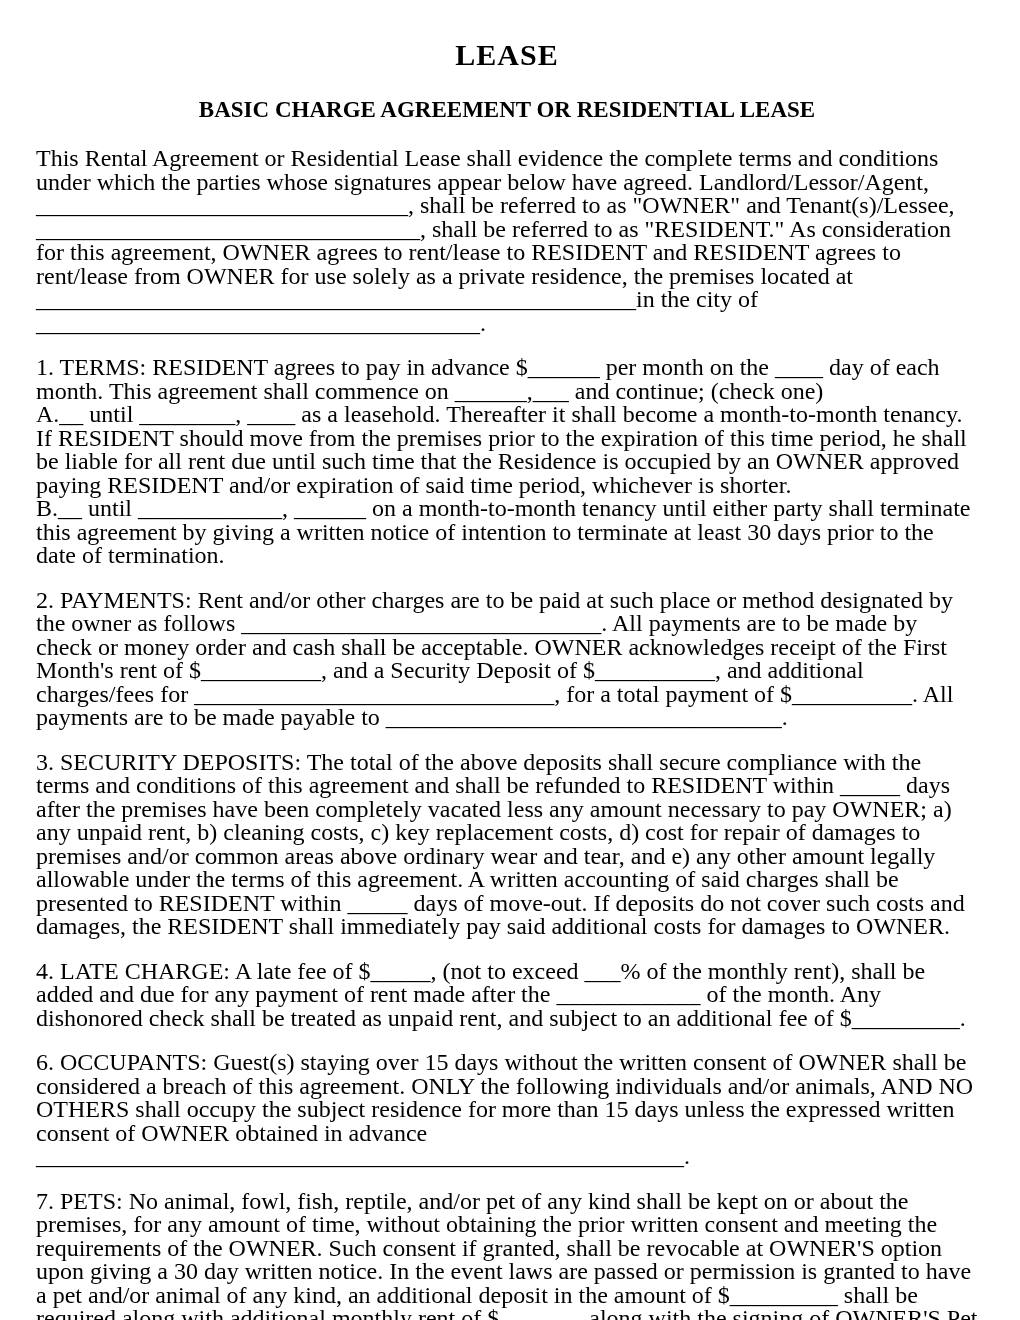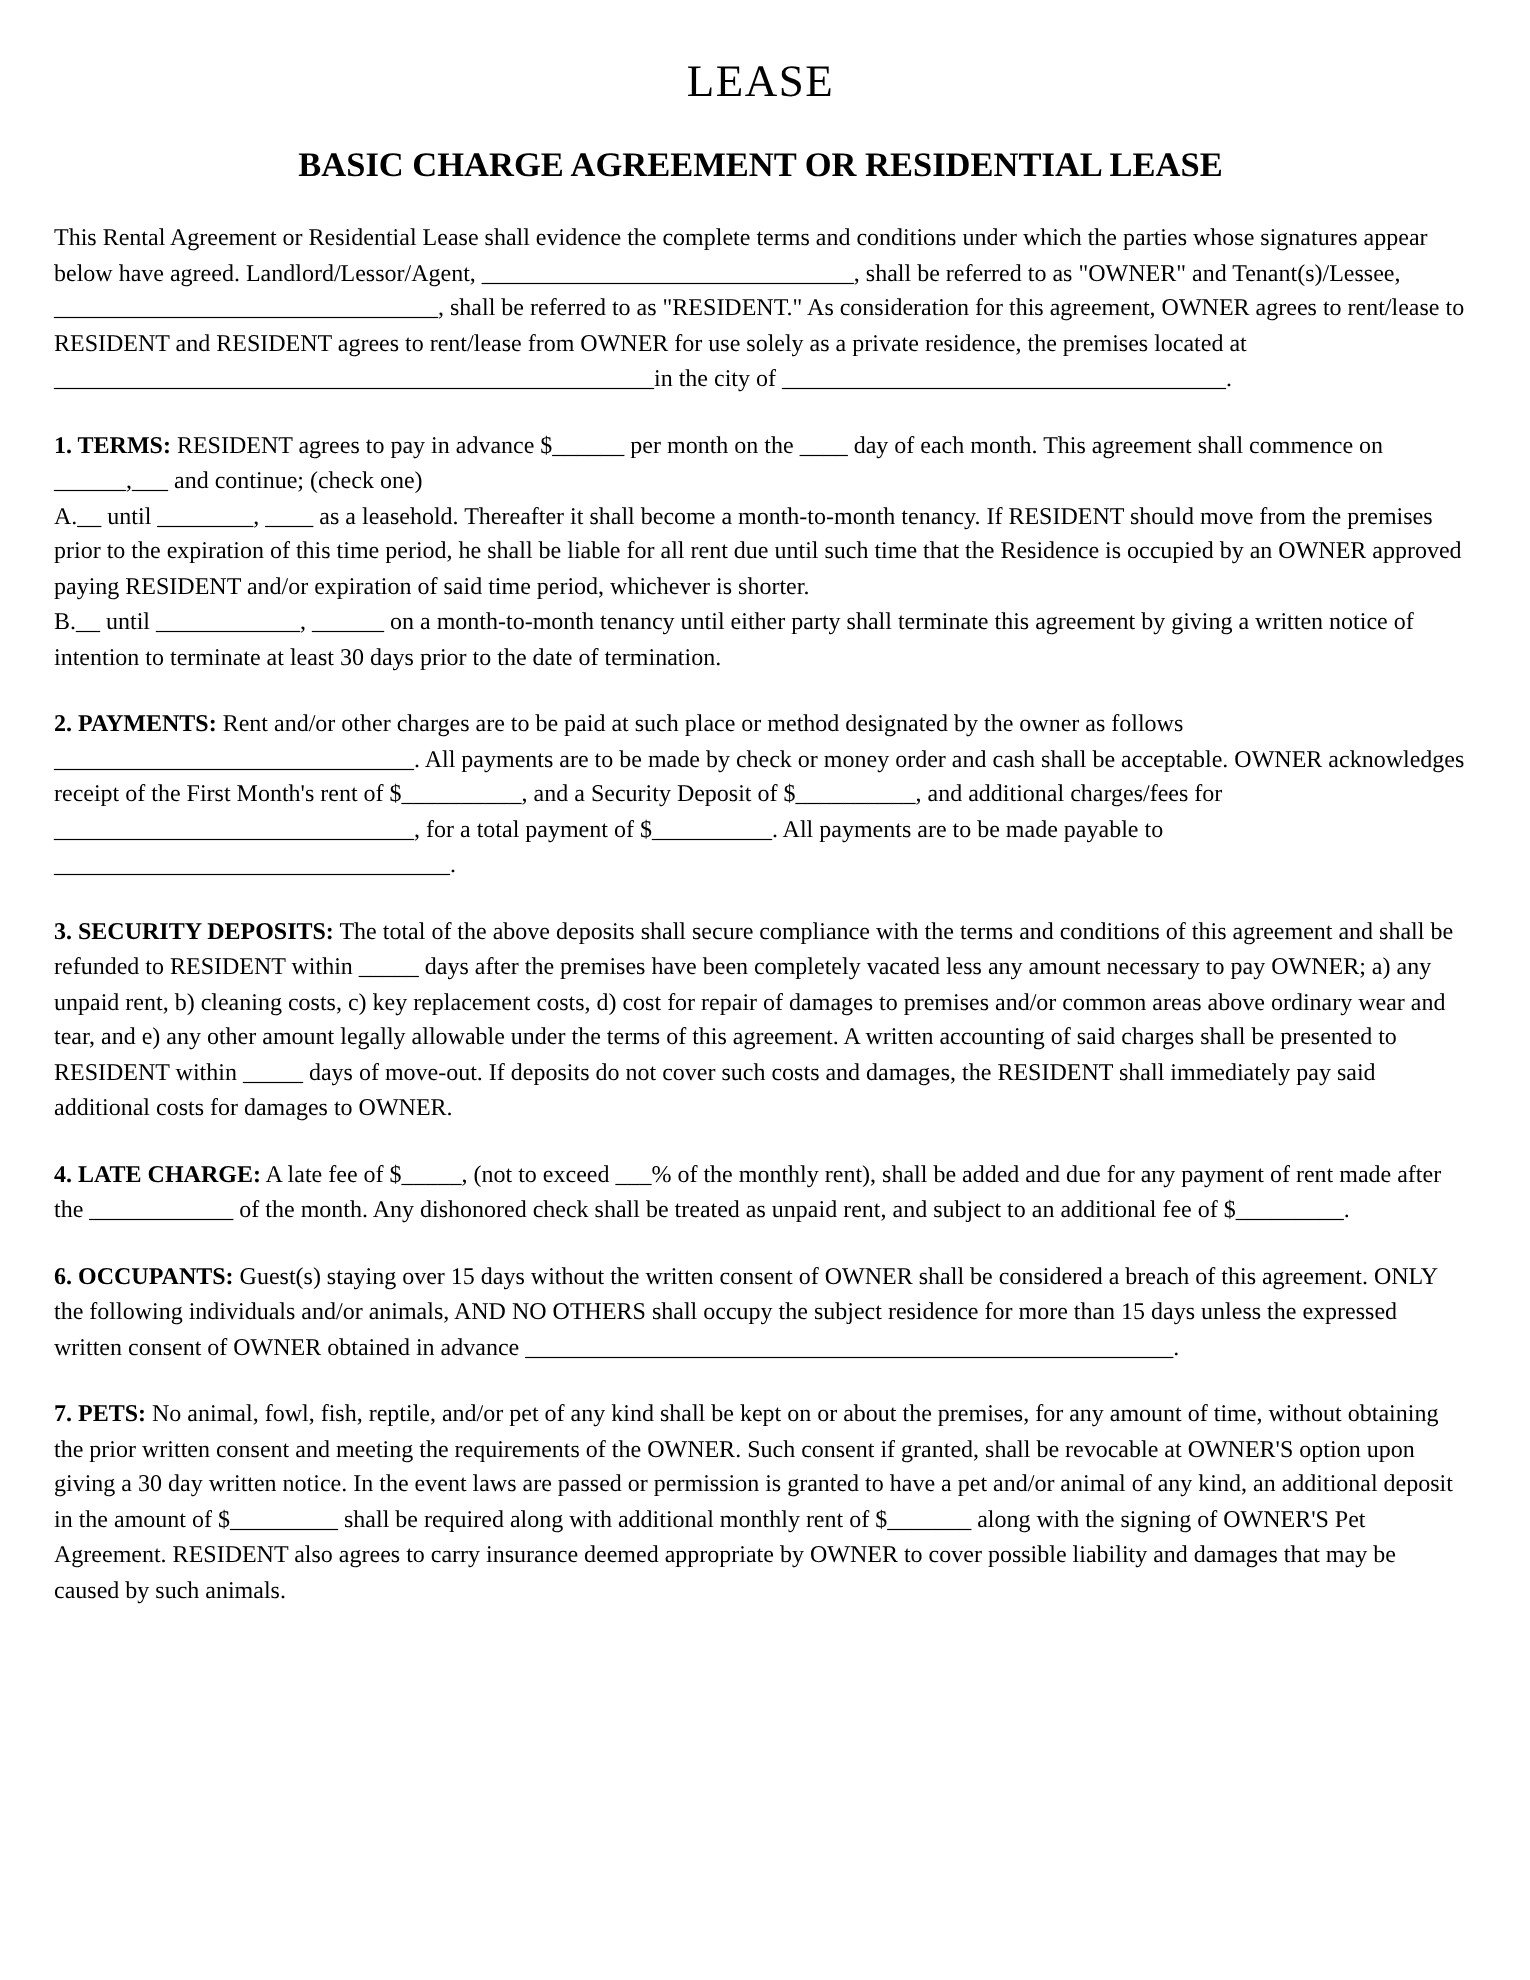--- a/index.html
+++ b/index.html
@@ -12,43 +12,43 @@
     height: 1320px;
     box-sizing: border-box;
     background: #ffffff;
     color: #000000;
     padding: 28px 42px 20px 36px;
     font-family: "Liberation Serif", "DejaVu Serif", serif;
     overflow: hidden;
   }
   .doc-title {
     font-size: 30px;
-    font-weight: normal;
+    font-weight: bold;
     text-align: center;
     margin: 10px 0 0 0;
     letter-spacing: 1px;
   }
   .doc-subtitle {
     font-size: 23px;
     font-weight: bold;
     text-align: center;
     margin: 25px 0 0 0;
   }
   .para {
-    font-size: 16px;
+    font-size: 24px;
     line-height: 23.5px;
     margin: 21px 0 0 0;
     white-space: pre-line;
     text-align: left;
   }
   .para.intro {
     margin-top: 24px;
   }
   .sec-label {
-    font-weight: bold;
+    font-weight: normal;
   }
 </style>
 </head>
 <body>
 
 <div class="page">
 
   <h1 class="doc-title">LEASE</h1>
 
   <h2 class="doc-subtitle">BASIC CHARGE AGREEMENT OR RESIDENTIAL LEASE</h2>

